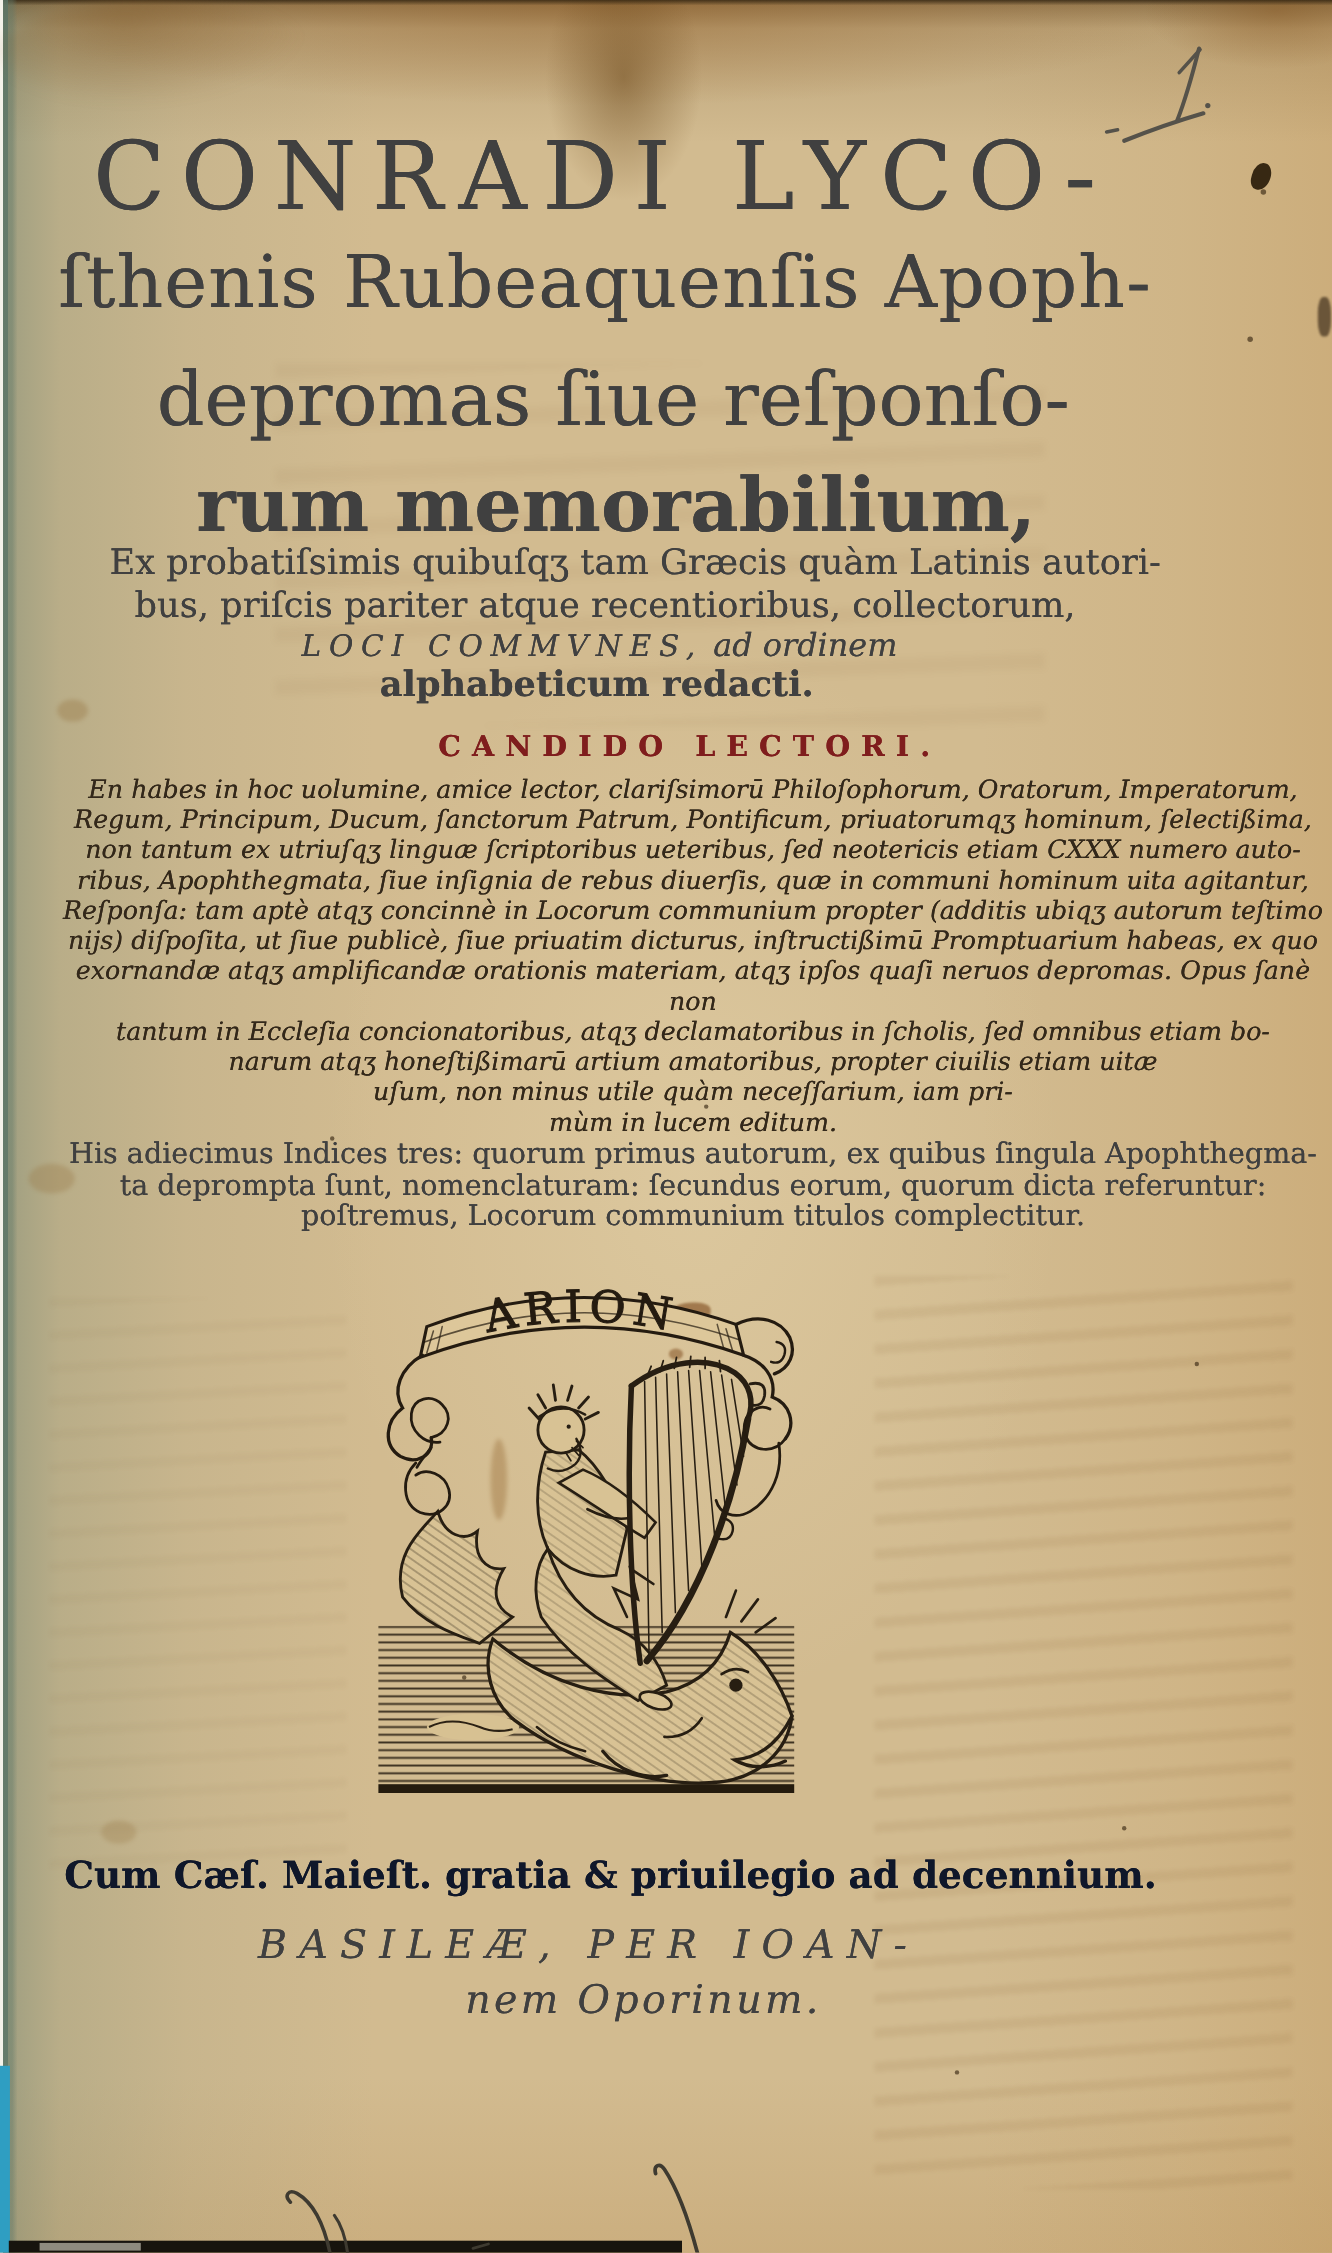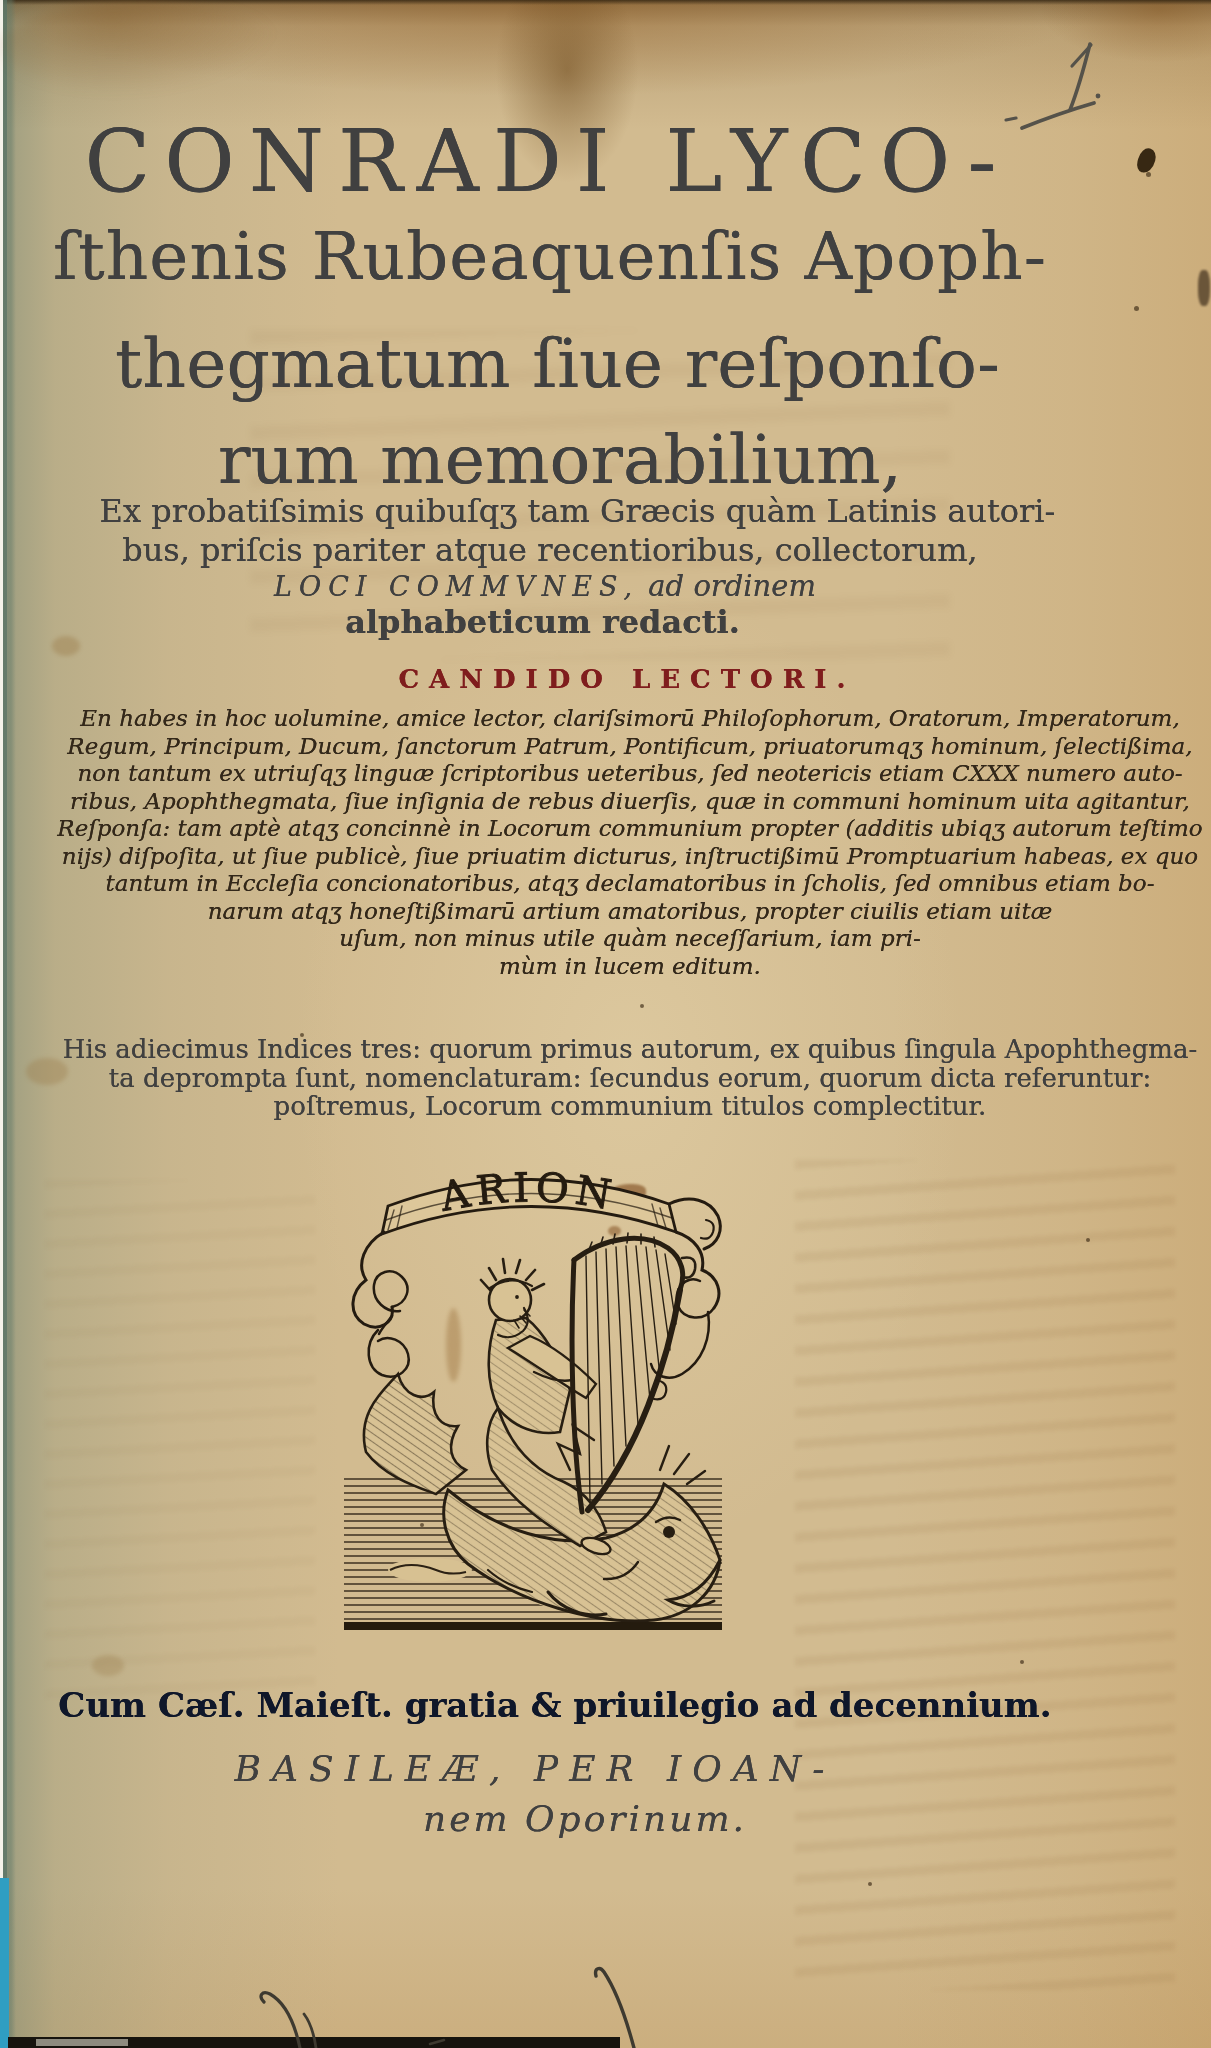--- a/index.html
+++ b/index.html
@@ -46,21 +46,21 @@
   .st-m1{left:52px;top:636px;width:28px;height:20px;background:#9a7a48;opacity:.4;filter:blur(2px);}
   .st-m2{left:26px;top:1058px;width:42px;height:27px;background:#9a7a48;opacity:.35;filter:blur(2px);}
   .st-m3{left:92px;top:1655px;width:32px;height:21px;background:#9a7a48;opacity:.3;filter:blur(2px);}
   .blot-big{left:1138px;top:148px;width:17px;height:25px;background:#2a1c0a;opacity:.92;border-radius:55% 45% 60% 40%;transform:rotate(14deg);}
   .speck{width:5px;height:5px;background:#3a2a14;opacity:.65;border-radius:50%;pointer-events:none;}
   
   .ink{color:#404040;}
   .title1{left:0;top:118px;width:1095px;font-size:86px;letter-spacing:14px;line-height:1;}
   .title2{left:0;top:224px;width:1100px;font-size:66px;letter-spacing:1px;line-height:1;text-align:center;}
   .title3{left:0;top:330px;width:1115px;font-size:68px;line-height:1;}
-  .title4{left:0;top:426px;width:1120px;font-size:68px;line-height:1;}
+  .title4{left:0;top:426px;width:1120px;font-size:68px;line-height:1;font-weight:bold;}
   .sub1{left:0;top:492px;width:1155px;font-size:32px;}
   .sub2{left:0;top:531px;width:1100px;font-size:32px;}
   .sub3{left:0;top:569px;width:1090px;font-size:29px;font-style:italic;}
   .sub3 .spaced{font-size:27px;letter-spacing:7px;}
   .sub4{left:0;top:603px;width:1085px;font-size:32px;font-weight:bold;}
   .candido{left:42px;top:664px;width:1170px;font-size:26px;letter-spacing:10px;font-weight:bold;color:#7f1d1d;}
   .lector{left:55px;top:705px;width:1150px;font-size:23px;line-height:27.5px;font-style:italic;color:#33281a;}
   .indices{left:55px;top:1035px;width:1150px;font-size:26px;line-height:28.5px;}
   .privilege{left:0;top:1685px;width:1110px;font-size:34px;font-weight:bold;color:#0f172a;}
   .basileae{left:0;top:1748px;width:1070px;font-size:36px;font-style:italic;letter-spacing:11px;}
@@ -108,39 +108,40 @@
     <path d="M82,36 L101,15" stroke-width="3.2"></path>
     <circle cx="108" cy="66" r="2.4" fill="#55524a" stroke="none"></circle>
     <path d="M32,98 C52,90 80,80 104,73" stroke-width="3.8"></path>
     <path d="M16,90 l10,-2" stroke-width="3.2"></path>
   </g>
   <text x="0" y="-100" fill="none" font-size="1">1.</text>
 </svg>
 
 <div class="abs ctr ink txt title1">CONRADI LYCO-</div>
 <div class="abs ctr ink txt title2">ſthenis Rubeaquenſis Apoph-</div>
-<div class="abs ctr ink txt title3">thegmatum ſiue reſponſo-</div>
+<div class="abs ctr ink txt title3">depromas ſiue reſponſo-</div>
 <div class="abs ctr ink txt title4">rum memorabilium,</div>
 
 <div class="abs ctr ink txt sub1">Ex probatiſsimis quibuſqʒ tam Græcis quàm Latinis autori-</div>
 <div class="abs ctr ink txt sub2">bus, priſcis pariter atque recentioribus, collectorum,</div>
 <div class="abs ctr ink txt sub3">
   <span class="spaced">LOCI COMMVNES,</span><span> ad ordinem</span>
 </div>
 <div class="abs ctr ink txt sub4">alphabeticum redacti.</div>
 
 <div class="abs ctr txt candido">CANDIDO LECTORI.</div>
 
 <div class="abs ctr lector txt">
   <div>En habes in hoc uolumine, amice lector, clariſsimorū Philoſophorum, Oratorum, Imperatorum,</div>
   <div>Regum, Principum, Ducum, ſanctorum Patrum, Pontificum, priuatorumqʒ hominum, ſelectißima,</div>
   <div>non tantum ex utriuſqʒ linguæ ſcriptoribus ueteribus, ſed neotericis etiam CXXX numero auto-</div>
   <div>ribus, Apophthegmata, ſiue inſignia de rebus diuerſis, quæ in communi hominum uita agitantur,</div>
   <div>Reſponſa: tam aptè atqʒ concinnè in Locorum communium propter (additis ubiqʒ autorum teſtimo</div>
   <div>nijs) diſpoſita, ut ſiue publicè, ſiue priuatim dicturus, inſtructißimū Promptuarium habeas, ex quo</div>
+  <div>exornandæ atqʒ amplificandæ orationis materiam, atqʒ ipſos quaſi neruos depromas. Opus ſanè non</div>
   <div>tantum in Eccleſia concionatoribus, atqʒ declamatoribus in ſcholis, ſed omnibus etiam bo-</div>
   <div>narum atqʒ honeſtißimarū artium amatoribus, propter ciuilis etiam uitæ</div>
   <div>uſum, non minus utile quàm neceſſarium, iam pri-</div>
   <div>mùm in lucem editum.</div>
 </div>
 
 <div class="abs ctr indices txt ink">
   <div>His adiecimus Indices tres: quorum primus autorum, ex quibus ſingula Apophthegma-</div>
   <div>ta deprompta ſunt, nomenclaturam: ſecundus eorum, quorum dicta referuntur:</div>
   <div>poſtremus, Locorum communium titulos complectitur.</div>

